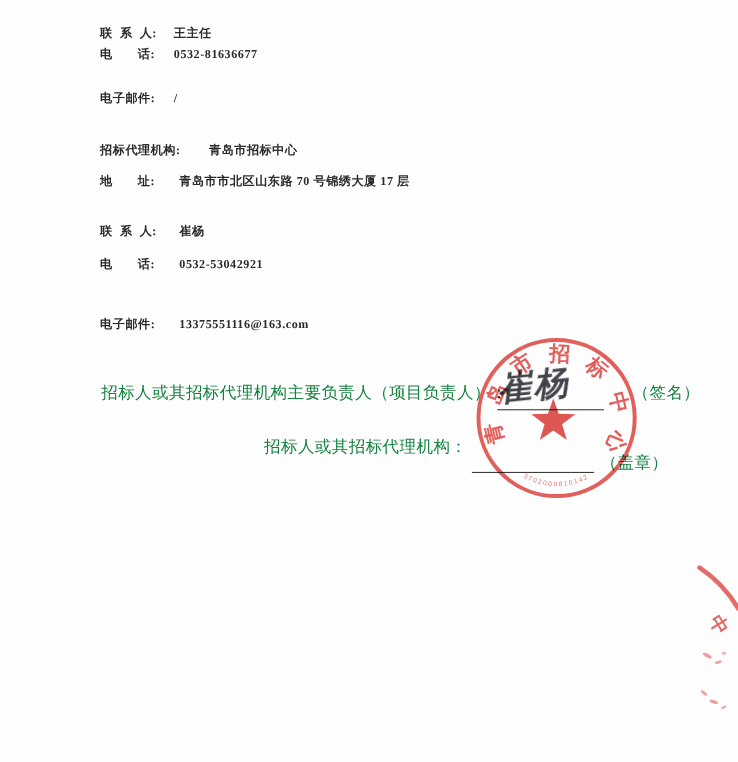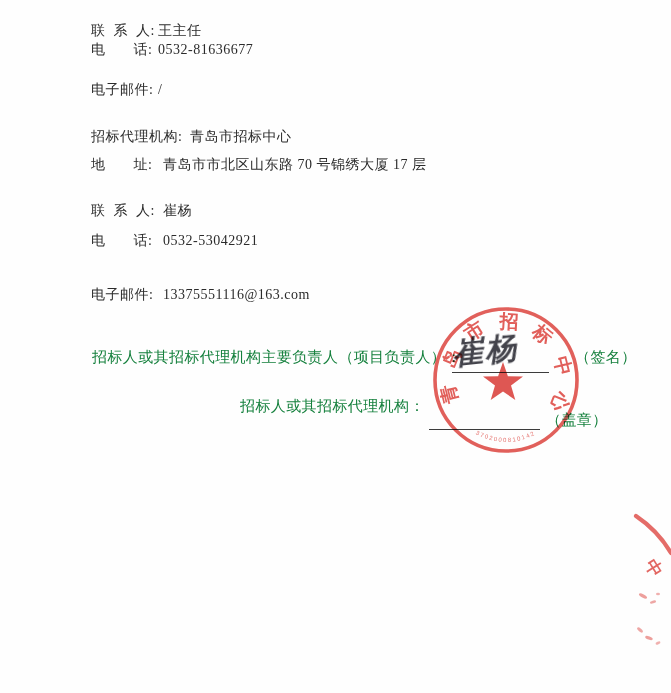--- a/index.html
+++ b/index.html
@@ -7,24 +7,25 @@
   body {
     position:relative;
     background:#fefefe;
     overflow:hidden;
     font-family:"Liberation Serif","DejaVu Serif",serif;
     color:#2b2b2b;
   }
   .row {
     position:absolute;
     left:91px;
-    font-size:14px;
+    font-size:11px;
     line-height:16px;
     white-space:pre;
     letter-spacing:0.5px;
+    font-weight:bold;
   }
   .row .lbl { display:inline-block; white-space:pre; }
   .w67 { width:67px; }
   .w72 { width:72px; }
   .w99 { width:99px; }
   .sigline {
     position:absolute;
     font-size:15px;
     line-height:18px;
     white-space:pre;

